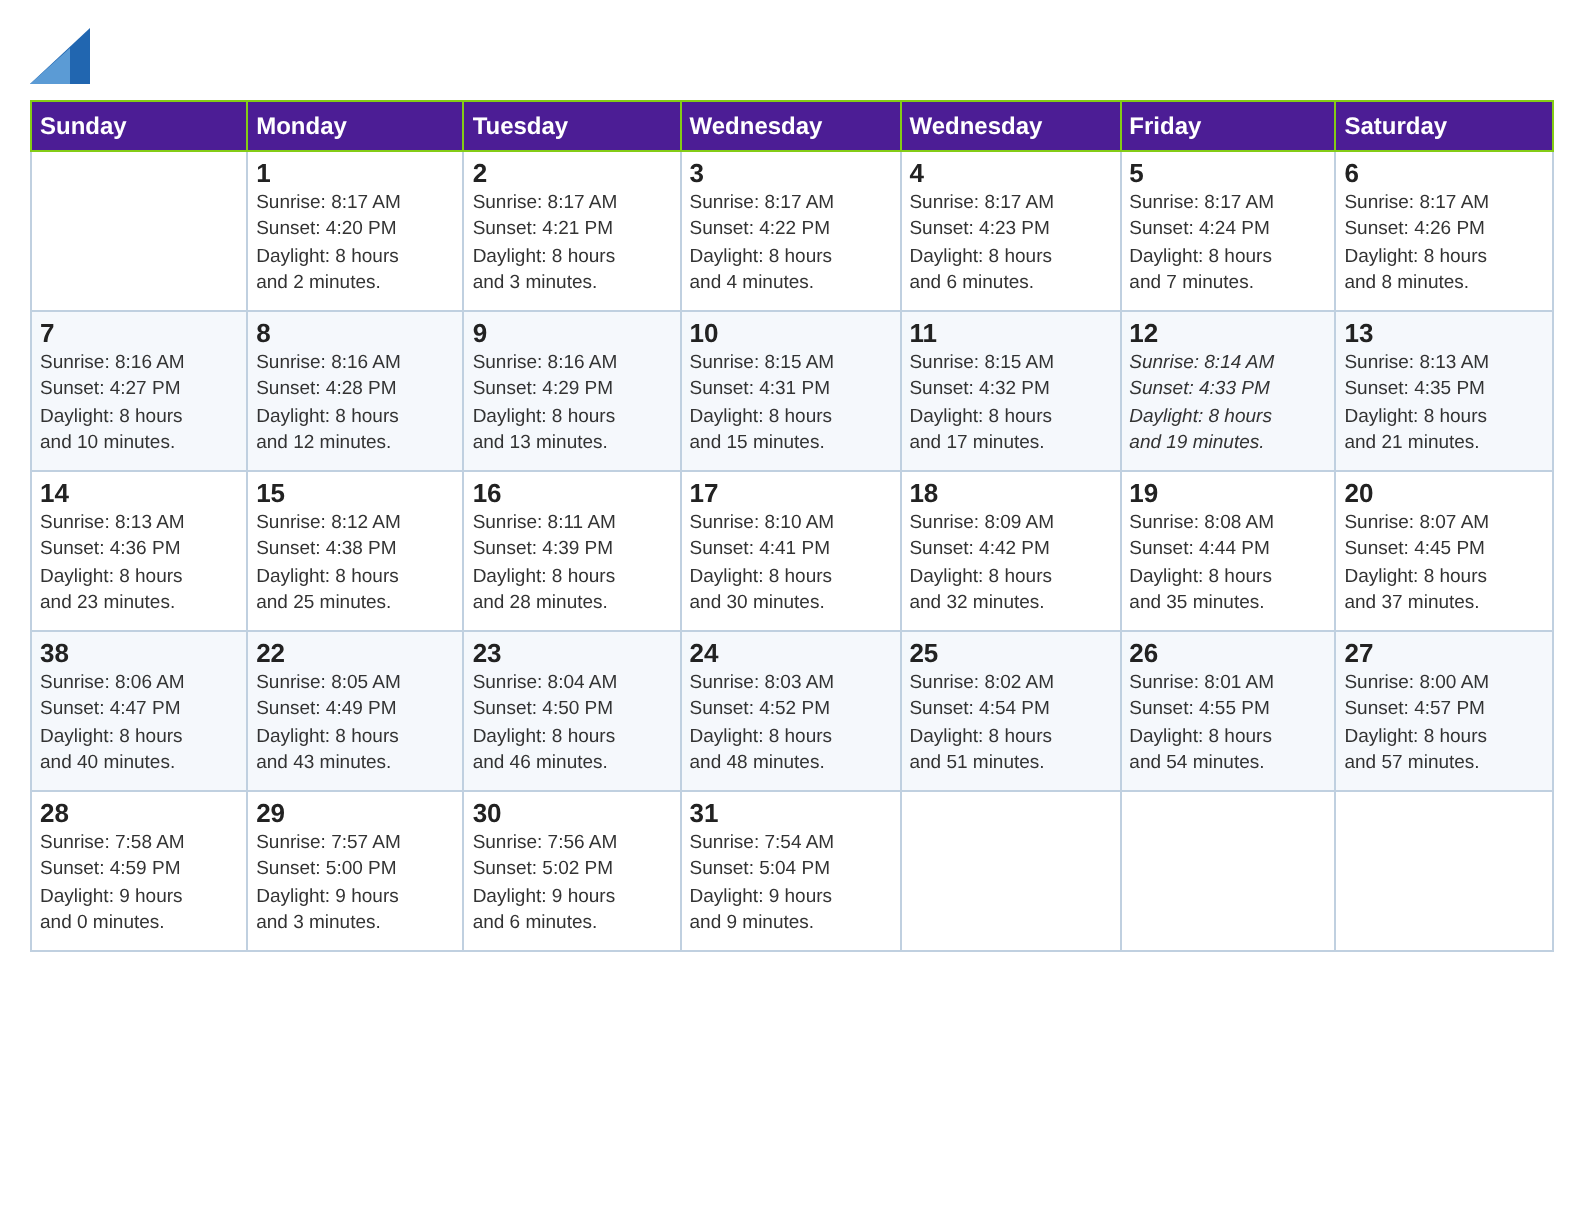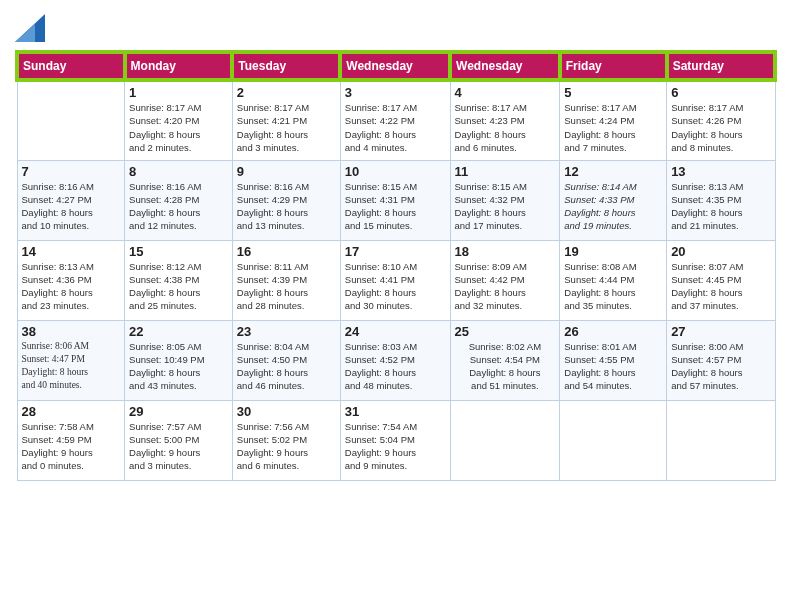--- a/index.html
+++ b/index.html
@@ -50,27 +50,27 @@
     }
     .location {
       font-size: 14px;
       color: #555;
     }
     .calendar {
       width: 100%;
       border-collapse: collapse;
     }
     .calendar th {
-      background-color: #be185d;
+      background-color: #4c1d95;
       color: #fff;
       font-size: 12px;
       font-weight: bold;
       padding: 5px 4px;
       text-align: left;
-      border: 4px solid #84cc16;
+      border: 1px solid #84cc16;
     }
     .calendar td {
       border: 1px solid #c0d0e0;
       vertical-align: top;
       padding: 3px 4px;
       width: 113px;
       font-size: 10px;
       color: #333;
       background: #fff;
       height: 80px;
@@ -271,49 +271,49 @@
             <span class="day-number">20</span>
             <div class="day-info" style="white-space: pre-line;">Sunrise: 8:07 AM
 Sunset: 4:45 PM
 Daylight: 8 hours
 and 37 minutes.</div>
           </td>
         </tr>
         <tr>
           <td>
             <span class="day-number">38</span>
-            <div class="day-info" style="white-space: pre-line; font-family: Liberation Serif, serif;">Sunrise: 8:06 AM
+            <div class="day-info" style="white-space: pre-line;">Sunrise: 8:06 AM
 Sunset: 4:47 PM
 Daylight: 8 hours
 and 40 minutes.</div>
           </td>
           <td>
             <span class="day-number">22</span>
             <div class="day-info" style="white-space: pre-line;">Sunrise: 8:05 AM
-Sunset: 10:49 PM
+Sunset: 4:49 PM
 Daylight: 8 hours
 and 43 minutes.</div>
           </td>
           <td>
             <span class="day-number">23</span>
             <div class="day-info" style="white-space: pre-line;">Sunrise: 8:04 AM
 Sunset: 4:50 PM
 Daylight: 8 hours
 and 46 minutes.</div>
           </td>
           <td>
             <span class="day-number">24</span>
             <div class="day-info" style="white-space: pre-line;">Sunrise: 8:03 AM
 Sunset: 4:52 PM
 Daylight: 8 hours
 and 48 minutes.</div>
           </td>
           <td>
             <span class="day-number">25</span>
-            <div class="day-info" style="white-space: pre-line; text-align: center;">Sunrise: 8:02 AM
+            <div class="day-info" style="white-space: pre-line;">Sunrise: 8:02 AM
 Sunset: 4:54 PM
 Daylight: 8 hours
 and 51 minutes.</div>
           </td>
           <td>
             <span class="day-number">26</span>
             <div class="day-info" style="white-space: pre-line;">Sunrise: 8:01 AM
 Sunset: 4:55 PM
 Daylight: 8 hours
 and 54 minutes.</div>

